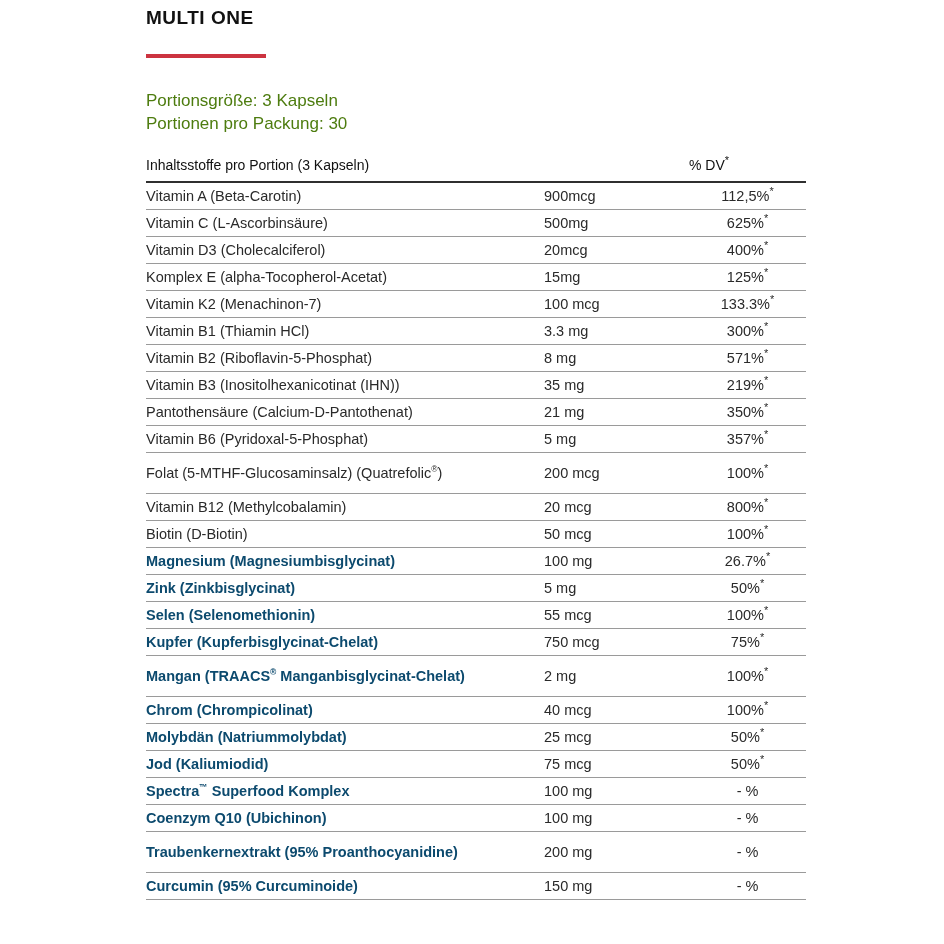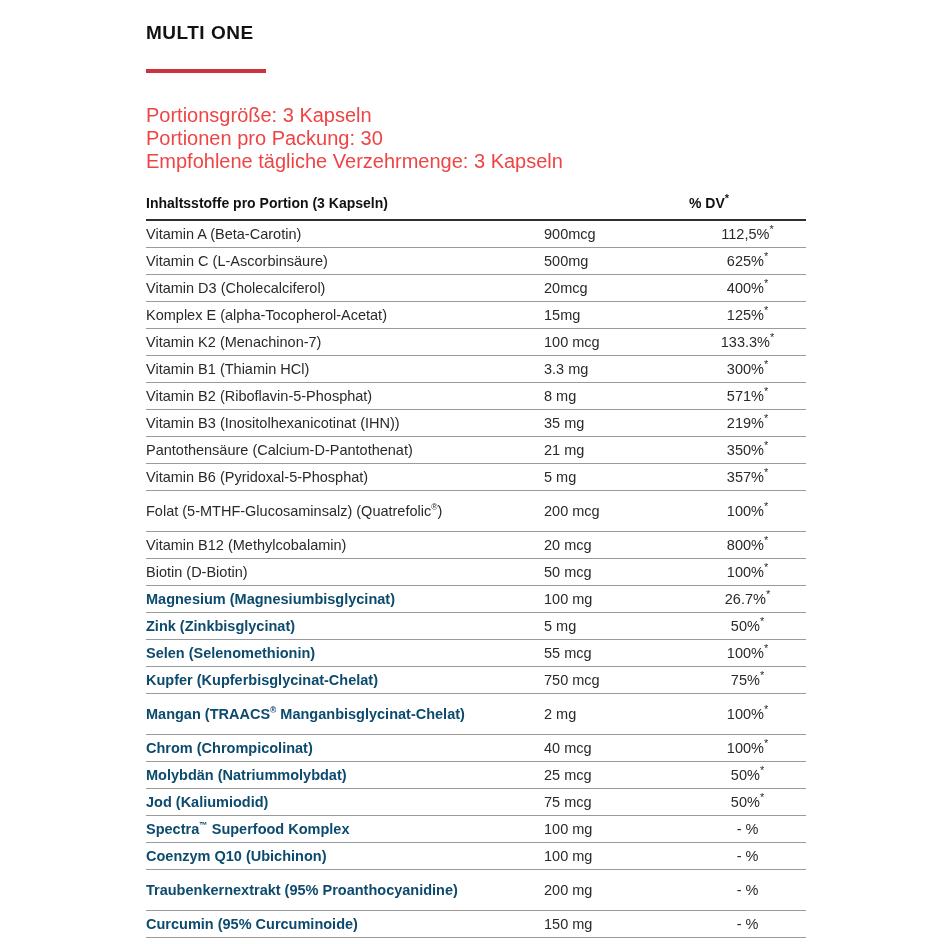--- a/index.html
+++ b/index.html
@@ -29,56 +29,56 @@
   }
 
   
   .title {
     font-size: 19px;
     font-weight: bold;
     letter-spacing: 0.5px;
     color: #111111;
     line-height: 28px;
     margin: 0;
-    padding-top: 19px;
+    padding-top: 4px;
   }
 
   
   .red-rule {
     width: 120px;
     height: 4px;
     background: #cc3340;
     margin-top: 22px;
   }
 
   
   .serving-block {
     margin-top: 31px;
   }
   .serving-line {
-    font-size: 20px;
+    font-size: 17px;
     line-height: 23px;
-    color: #ef4444;
+    color: #4d7c0f;
     white-space: nowrap;
   }
 
   
   .nutri-table {
     margin-top: 21px;
     width: 660px;
     border-collapse: collapse;
     table-layout: fixed;
   }
   .nutri-table col.c-name  { width: 398px; }
   .nutri-table col.c-amt   { width: 145px; }
   .nutri-table col.c-dv    { width: 117px; }
 
   .nutri-table thead th {
     font-size: 14px;
-    font-weight: bold;
+    font-weight: normal;
     color: #111111;
     padding: 0 0 7px 0;
     border-bottom: 2px solid #2f2f2f;
     vertical-align: bottom;
     line-height: 18px;
   }
   th.h-name { text-align: left; }
   th.h-amt  { text-align: right; }
   th.h-dv   { text-align: left; }
 
@@ -117,21 +117,20 @@
 <div class="page">
   <div class="content">
 
     <h1 class="title">MULTI ONE</h1>
 
     <div class="red-rule" style="background: rgb(204, 51, 64);"></div>
 
     <div class="serving-block">
       <div class="serving-line">Portionsgröße: 3 Kapseln</div>
       <div class="serving-line">Portionen pro Packung: 30</div>
-      <div class="serving-line">Empfohlene tägliche Verzehrmenge: 3 Kapseln</div>
     </div>
 
     <table class="nutri-table">
       <colgroup>
         <col class="c-name">
           <col class="c-amt">
           <col class="c-dv">
       </colgroup>
       <thead>
         <tr>

